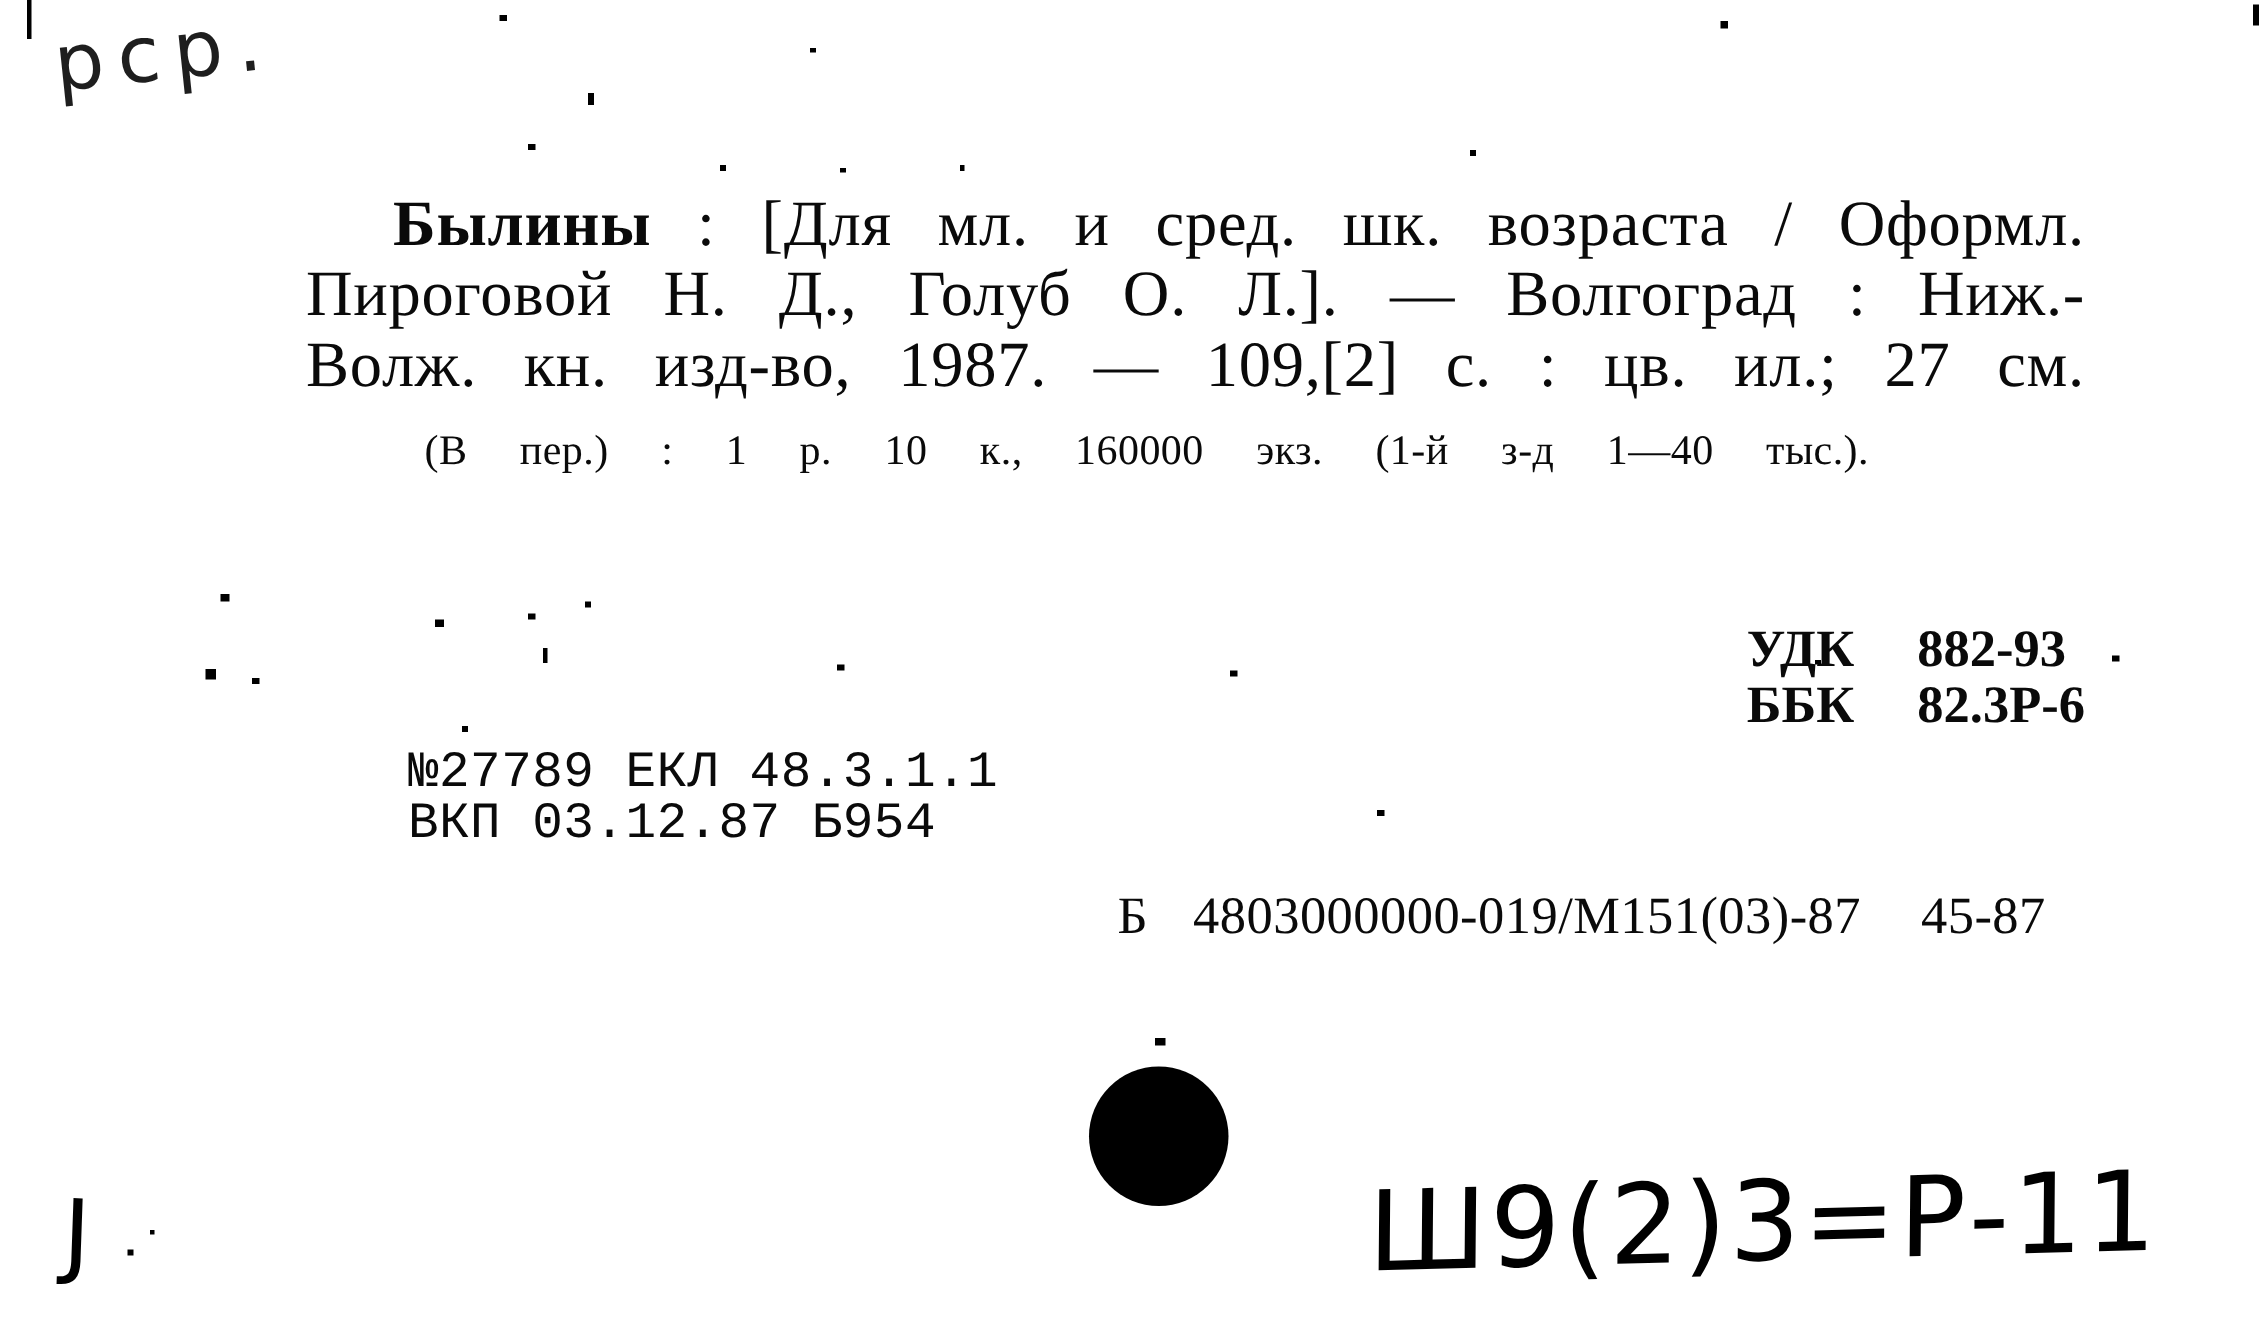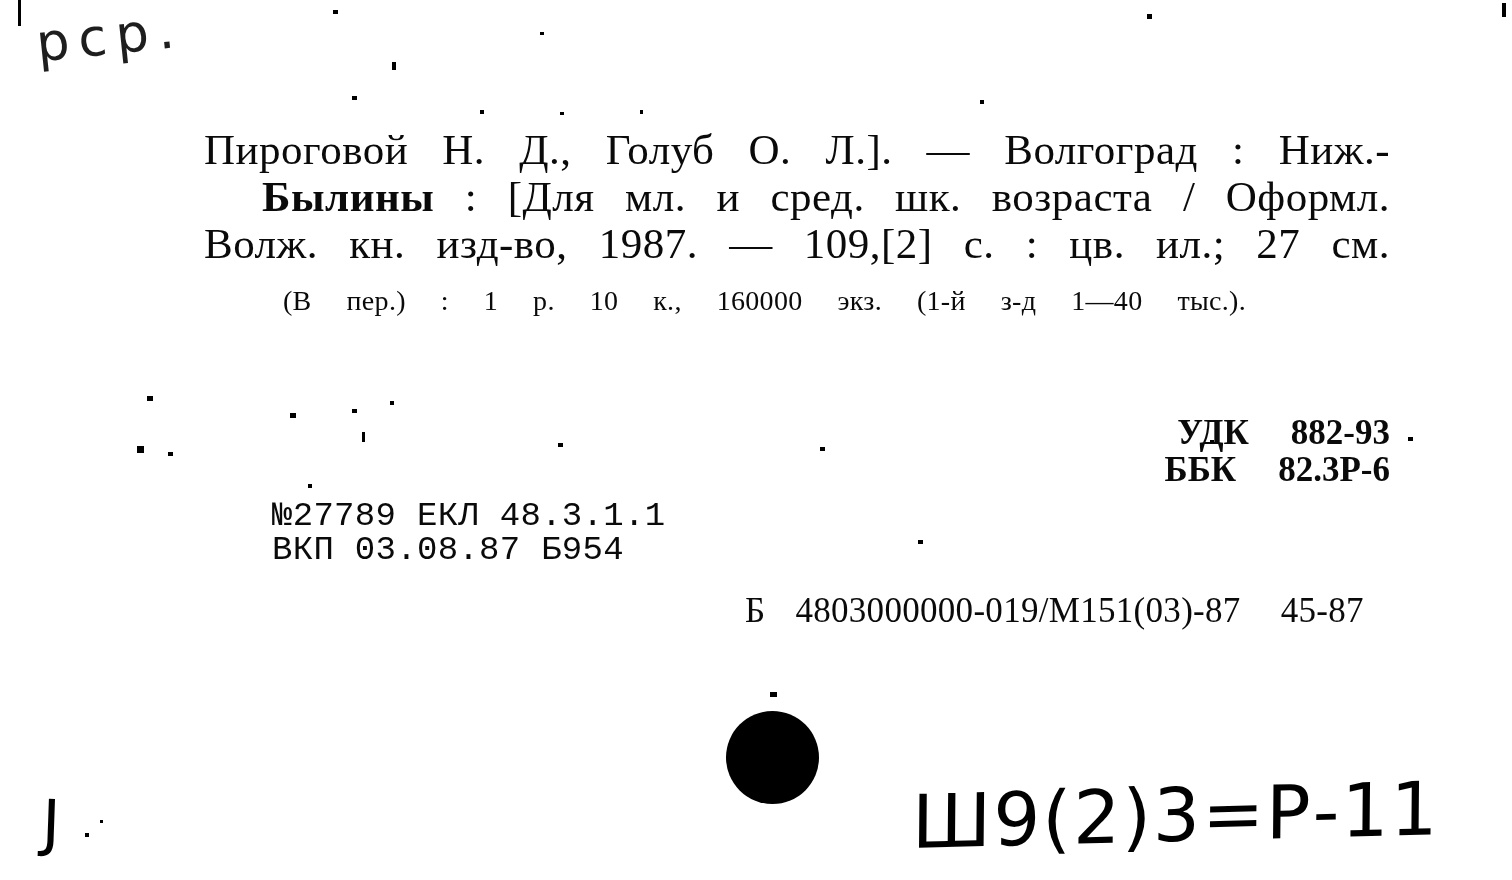--- a/index.html
+++ b/index.html
@@ -55,21 +55,20 @@
   .class-block {
     position: absolute;
     right: 122px;
     top: 414px;
     font-size: 35px;
     line-height: 37px;
     font-weight: 700;
   }
   .class-row {
     display: flex;
-    justify-content: flex-end;
   }
   .class-row .label { margin-right: 42px; }
 
   
   .acc-block {
     position: absolute;
     left: 215px;
     top: 499px;
     font-size: 34px;
     line-height: 34px;
@@ -141,44 +140,44 @@
   }
 </style>
 </head>
 <body>
 
 <div class="card">
 
   <div class="hand hand-top-left">рср.</div>
 
   <div class="desc">
-    <div class="just">Пироговой Н. Д., Голуб О. Л.]. — Волгоград : Ниж.-</div>
     <div class="just indent">
       <span class="title-bold">Былины</span><span> : [Для мл. и сред. шк. возраста / Оформл.</span>
     </div>
+    <div class="just">Пироговой Н. Д., Голуб О. Л.]. — Волгоград : Ниж.-</div>
     <div class="just">Волж. кн. изд-во, 1987. — 109,[2] с. : цв. ил.; 27 см.</div>
   </div>
 
   <div class="price-line just">(В пер.) : 1 р. 10 к., 160000 экз. (1-й з-д 1—40 тыс.).</div>
 
 
   <div class="class-block">
     <div class="class-row">
       <span class="label">УДК</span>
       <span class="value">882-93</span>
     </div>
     <div class="class-row">
       <span class="label">ББК</span>
       <span class="value">82.3Р-6</span>
     </div>
   </div>
 
   <div class="acc-block">
     <div class="acc-row acc-indent">№27789 ЕКЛ 48.3.1.1</div>
-    <div class="acc-row acc-indent">ВКП 03.08.87 Б954</div>
+    <div class="acc-row acc-indent">ВКП 03.12.87 Б954</div>
   </div>
 
   <div class="catalog-index">
     <span>Б</span><span class="ci-gap1"></span><span>4803000000-019/М151(03)-87</span><span class="ci-gap2"></span><span>45-87</span>
   </div>
 
   <div class="hole-punch"></div>
 
   <div class="hand hand-shelf-mark">Ш9(2)3=Р-11</div>
 

